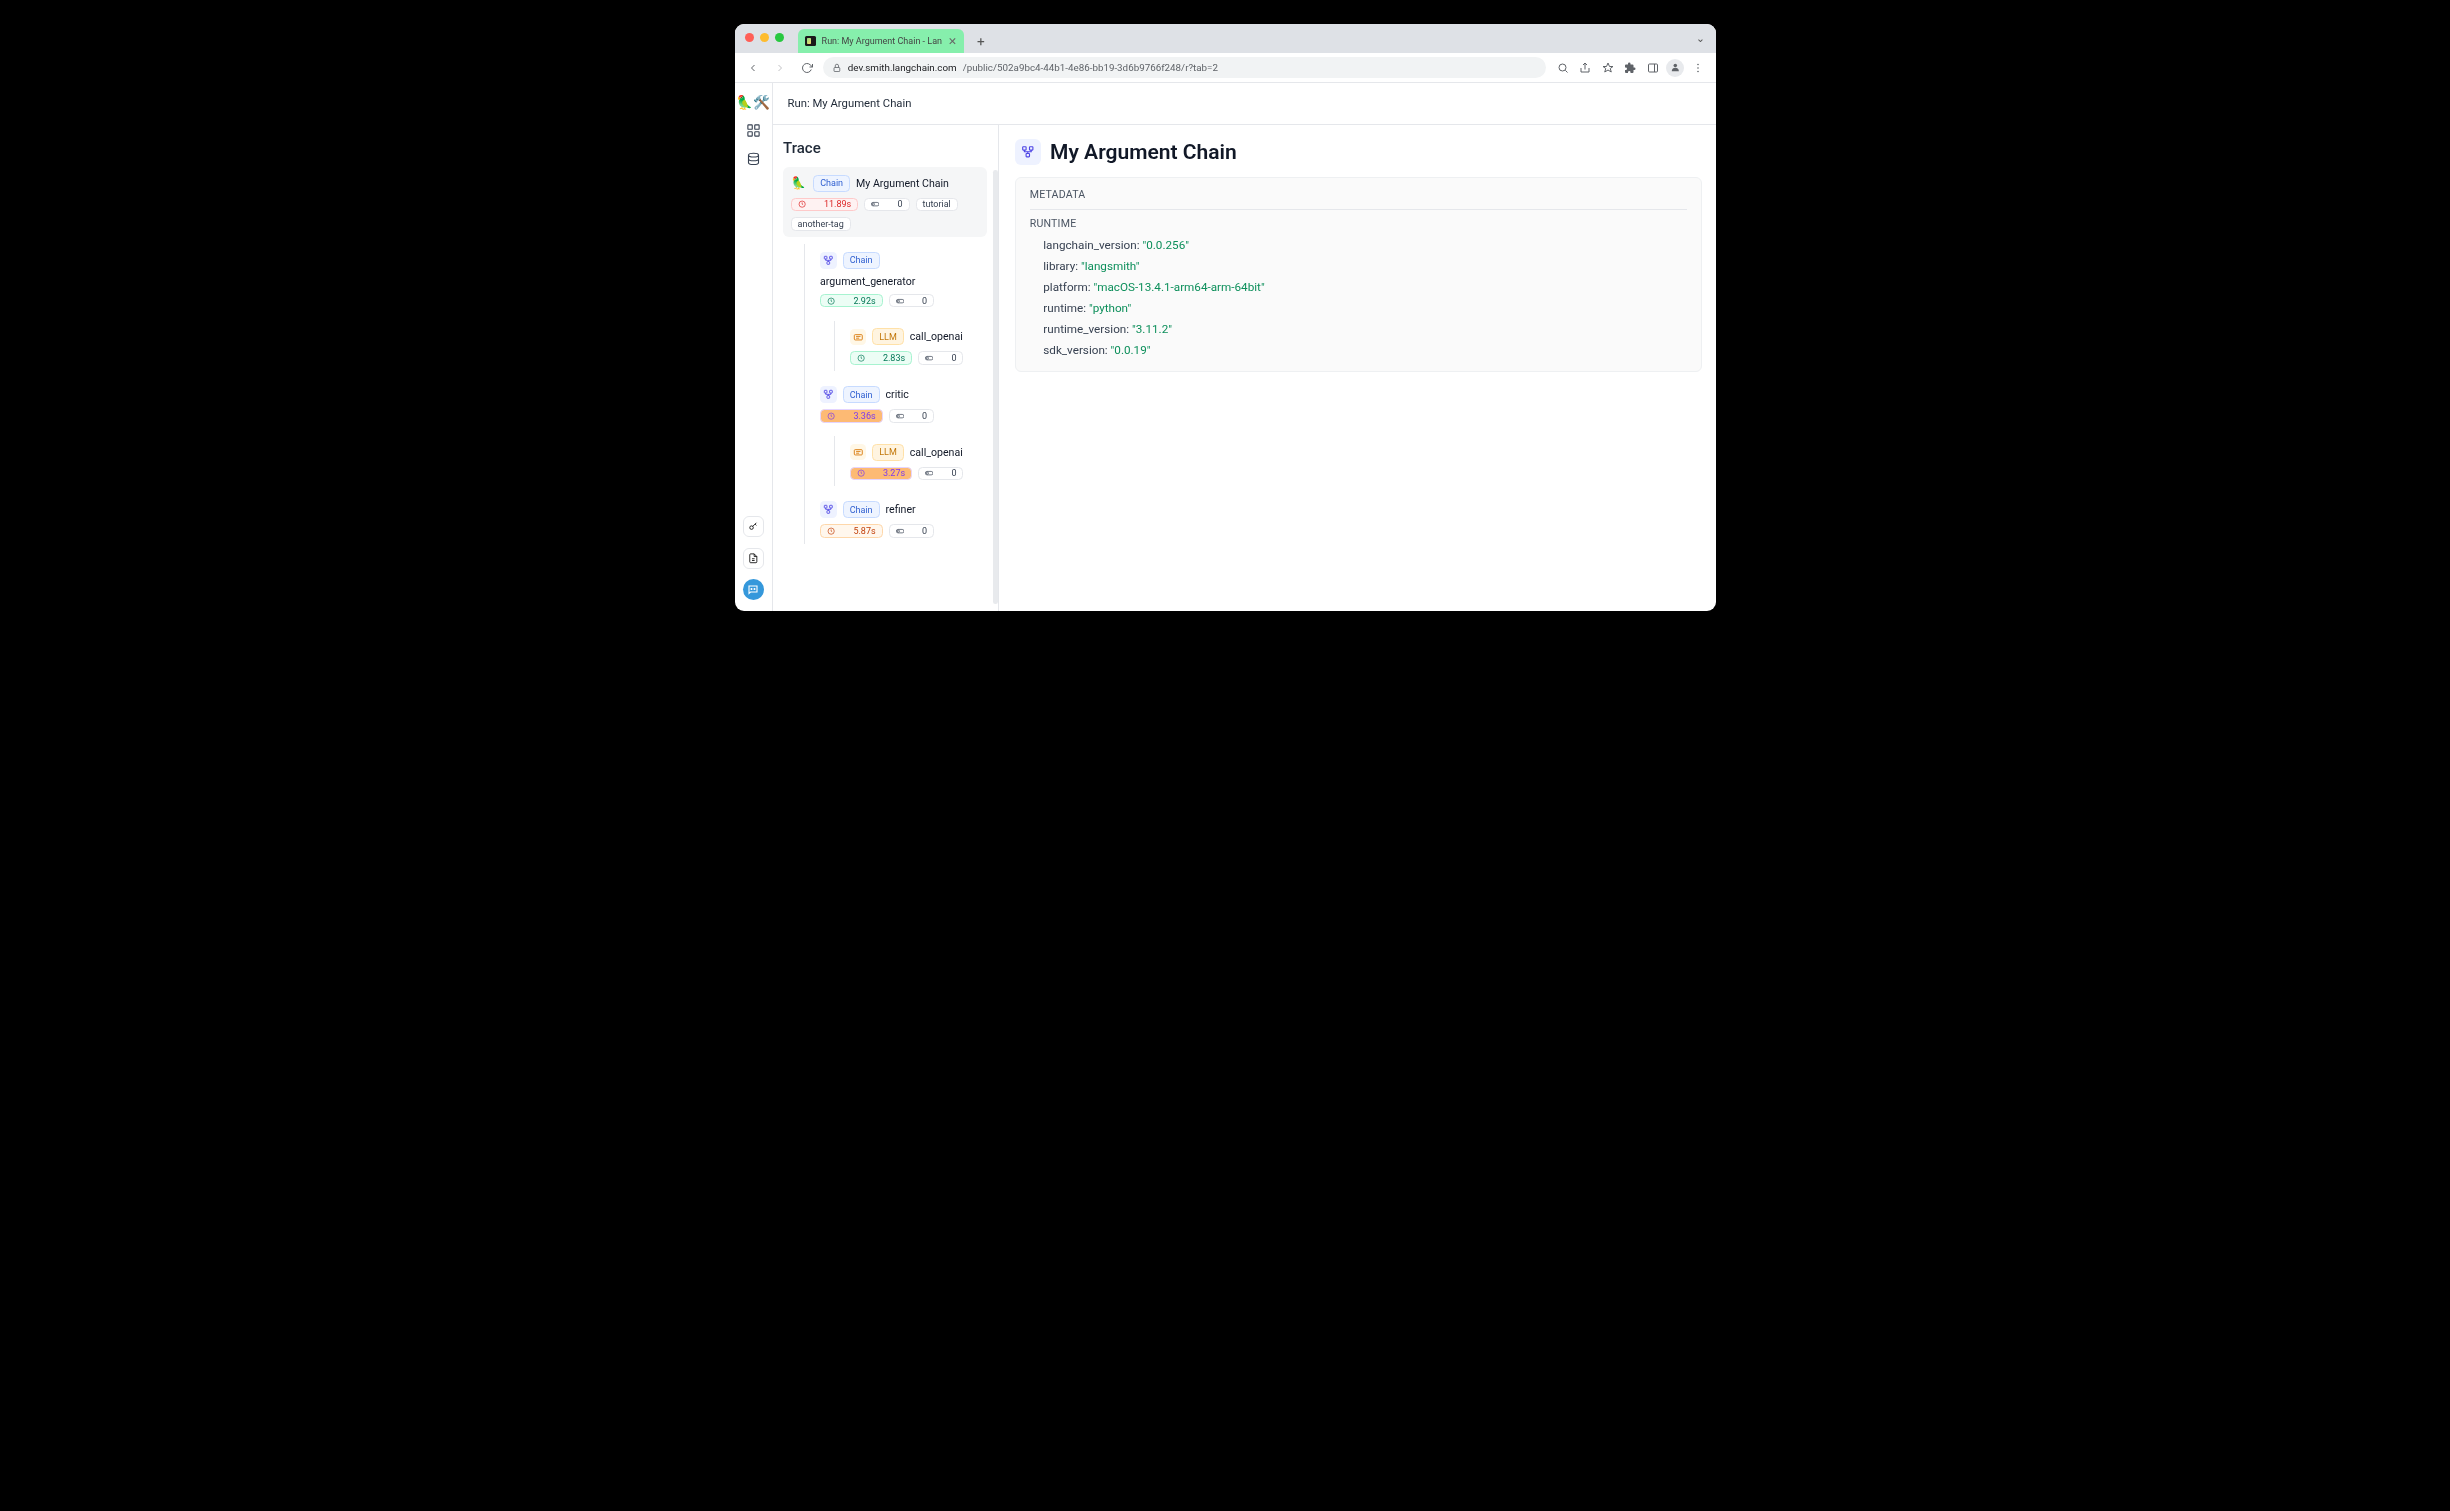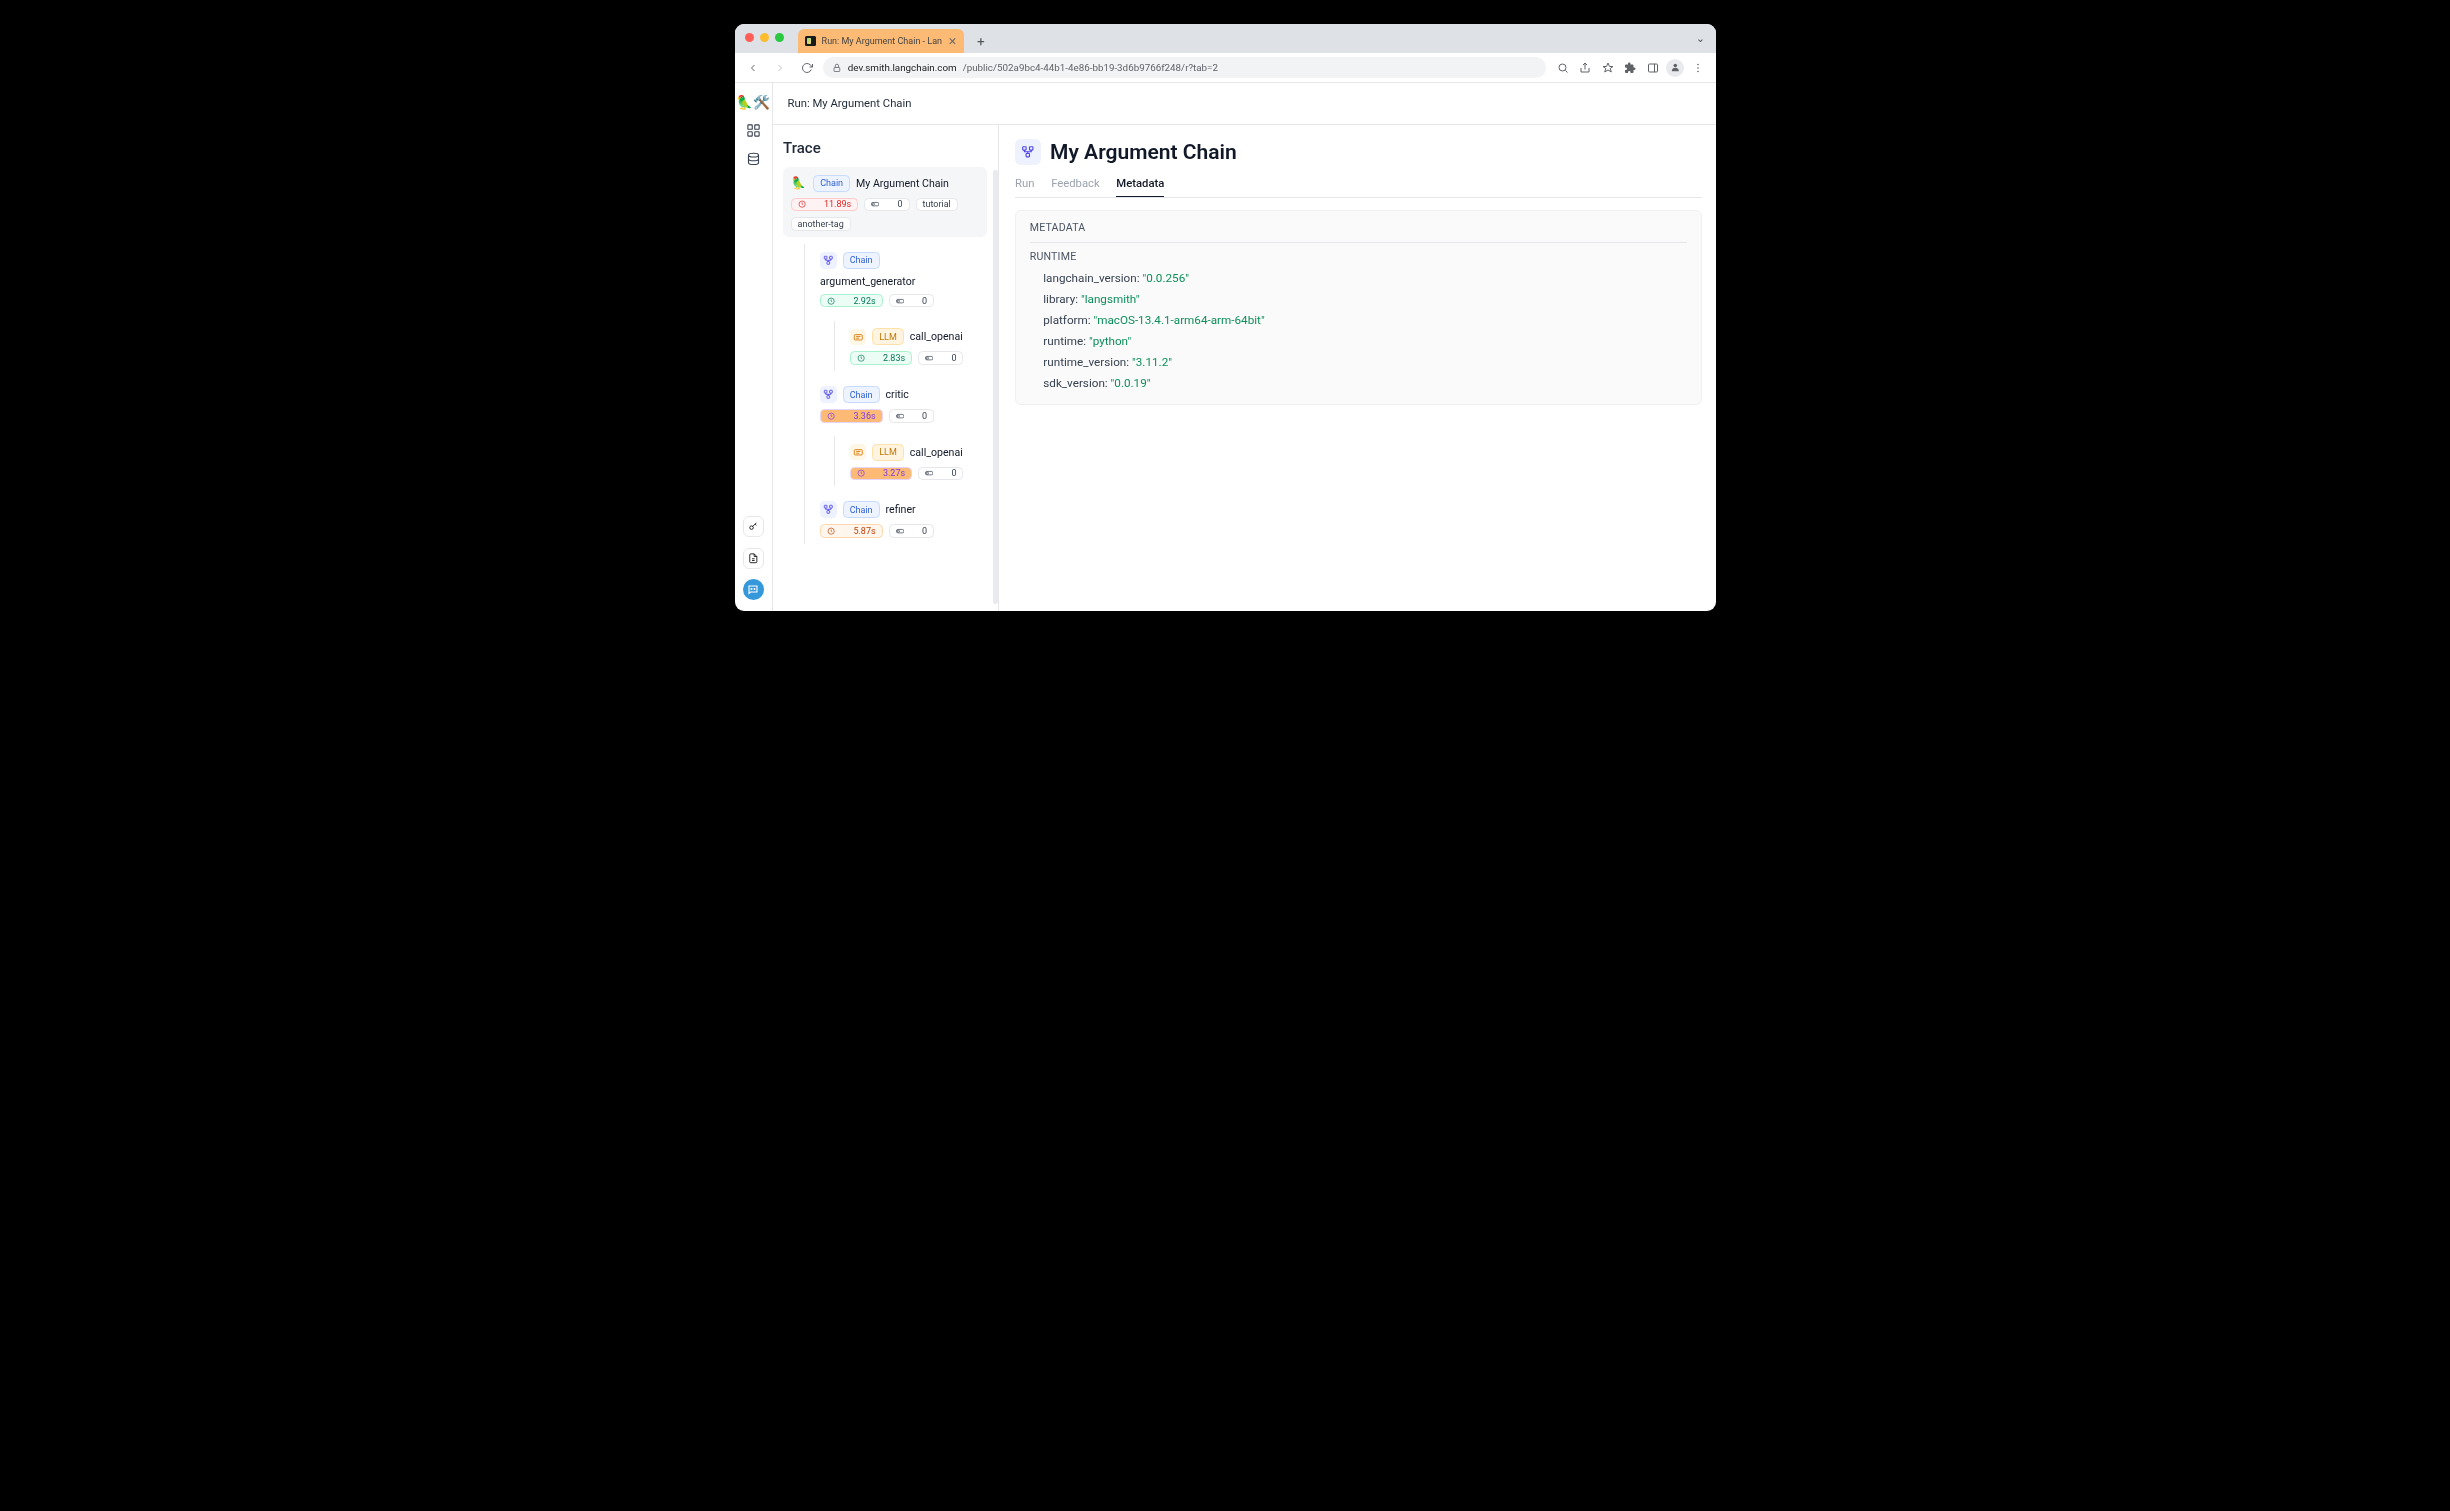--- a/index.html
+++ b/index.html
@@ -29,21 +29,21 @@
     align-items: flex-end;
     padding-left: 9px;
     position: relative;
   }
   .traffic { position: absolute; left: 10.6px; top: 9px; display: flex; gap: 6px; }
   .traffic span { width: 9px; height: 9px; border-radius: 50%; display: block; }
   .tl-red { background:#ff5f57; } .tl-yellow{background:#febc2e;} .tl-green{background:#28c840;}
   .tab {
     margin-left: 54px;
     height: 24px;
-    background: #fdba74;
+    background: #86efac;
     border-radius: 6px 6px 0 0;
     display: flex; align-items: center;
     padding: 0 7.5px;
     font-size: 9px;
     gap: 6px;
     min-width: 158px;
     color:#444;
   }
   .tab .favicon { width:10.6px;height:10.6px;background:#1a1a1a;border-radius:1.5px;display:inline-block;position:relative;}
   .tab .favicon::after{content:"";position:absolute;left:2.3px;top:2.3px;width:3.8px;height:6px;background:linear-gradient(135deg,#8fe388,#f6d365);border-radius:0.8px;}
@@ -489,25 +489,20 @@
               <svg viewBox="0 0 24 24" fill="none" stroke="currentColor" stroke-width="2">
                   <rect x="3" y="3" width="6" height="6" rx="1"></rect>
                   <rect x="15" y="3" width="6" height="6" rx="1"></rect>
                   <rect x="9" y="15" width="6" height="6" rx="1"></rect>
                   <path d="M6 9v3h12V9"></path>
                   <path d="M12 12v3"></path>
                 </svg>
             </div>
             <div class="dtitle">My Argument Chain</div>
           </div>
-          <div class="tabs" id="detail-tabs">
-              <div class="t">Run</div>
-              <div class="t">Feedback</div>
-              <div class="t active">Metadata</div>
-            </div>
 
           <div class="panel">
             <div class="section-title">METADATA</div>
             <hr class="sep">
             <div class="section-title">RUNTIME</div>
             <div id="runtime-kv">
                 <div class="kv"><span class="k">langchain_version:</span> <span class="v">"0.0.256"</span></div>
                 <div class="kv"><span class="k">library:</span> <span class="v">"langsmith"</span></div>
                 <div class="kv"><span class="k">platform:</span> <span class="v">"macOS-13.4.1-arm64-arm-64bit"</span></div>
                 <div class="kv"><span class="k">runtime:</span> <span class="v">"python"</span></div>

